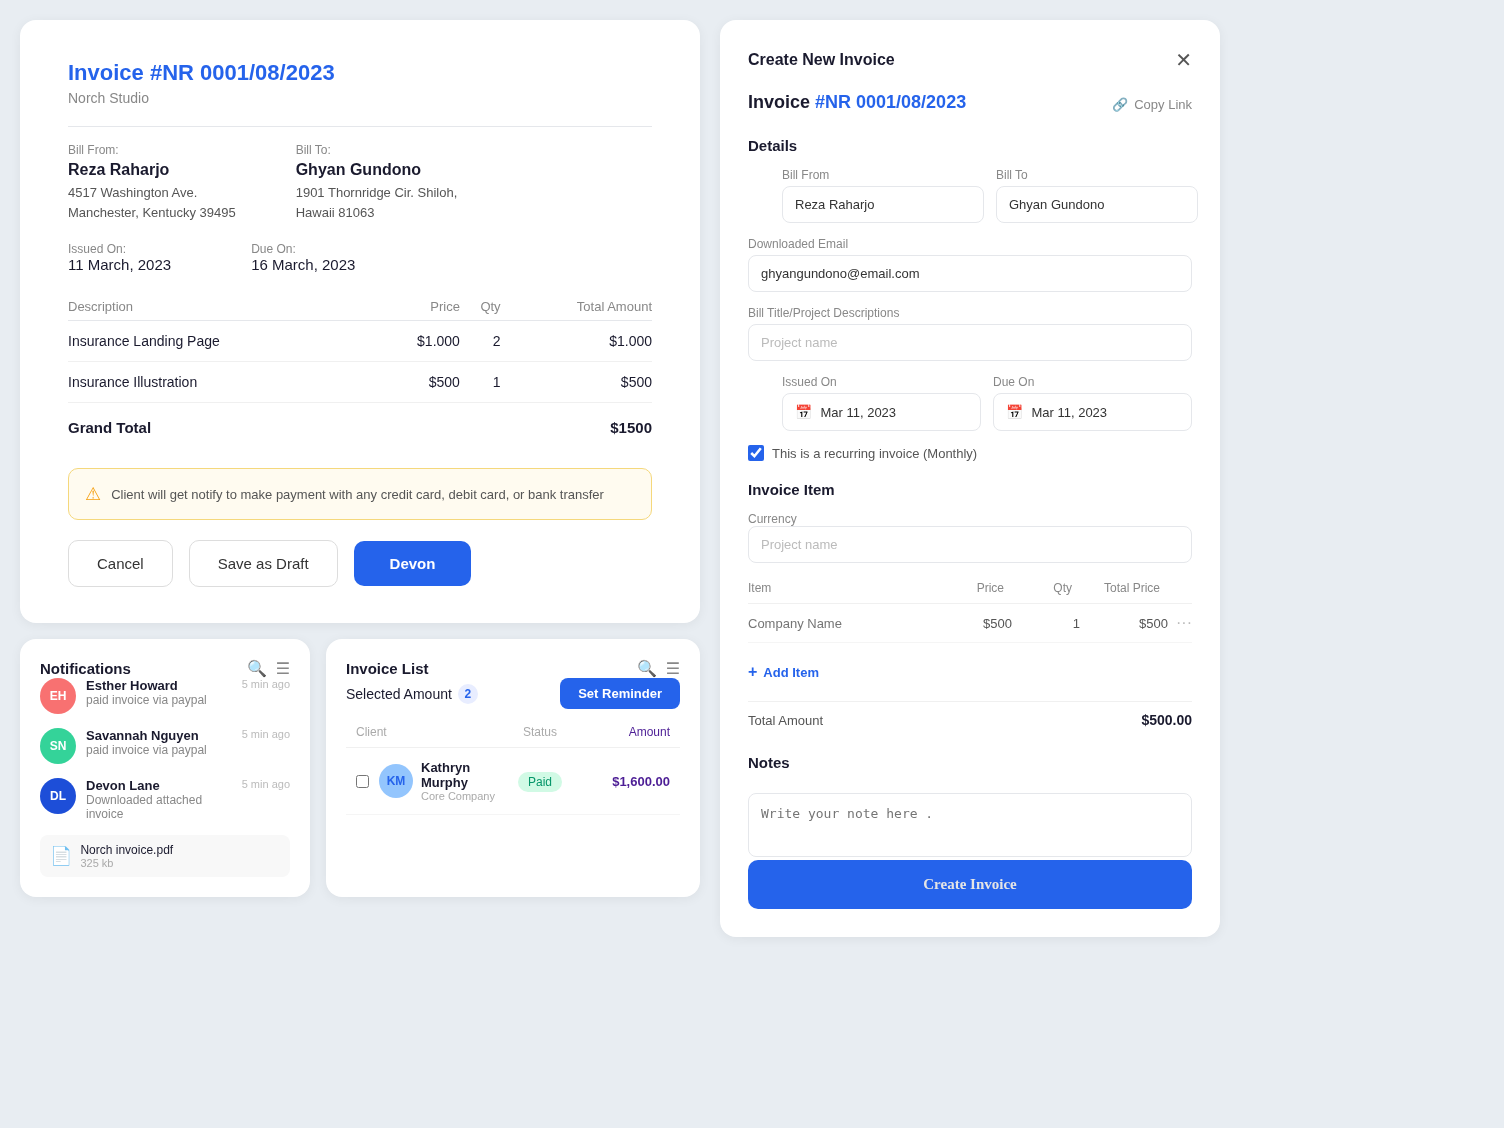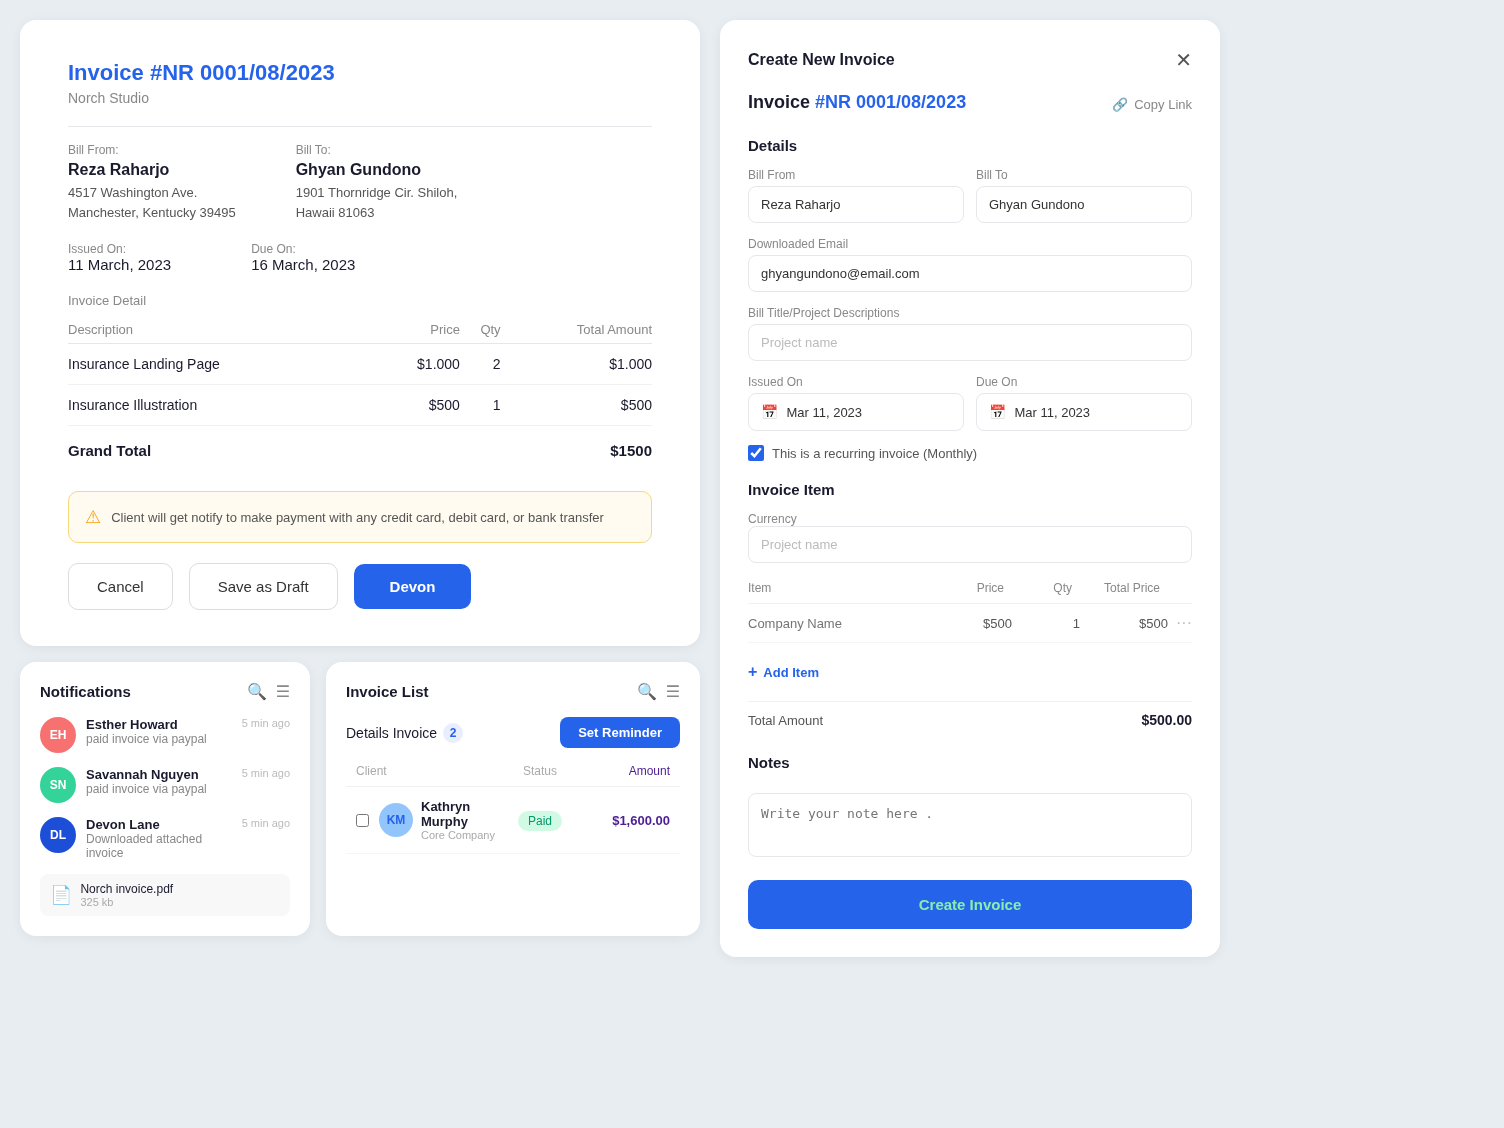--- a/index.html
+++ b/index.html
@@ -184,21 +184,20 @@
       background: #fff;
       border-radius: 16px;
       padding: 20px;
       flex: 0 0 290px;
       box-shadow: 0 2px 12px rgba(0,0,0,0.06);
     }
     .card-header {
       display: flex;
       align-items: center;
       justify-content: space-between;
-      margin-bottom: 16px;
     }
     .card-title {
       font-size: 15px;
       font-weight: 600;
     }
     .header-icons {
       display: flex;
       gap: 8px;
       align-items: center;
     }
@@ -417,20 +416,21 @@
     .section-label {
       font-size: 15px;
       font-weight: 700;
       margin-bottom: 14px;
       margin-top: 4px;
     }
     .form-row {
       display: flex;
       gap: 12px;
       margin-bottom: 14px;
+      margin-left: 34px;
     }
     .form-group {
       display: flex;
       flex-direction: column;
       gap: 4px;
       flex: 1;
     }
     .form-group label {
       font-size: 12px;
       color: #888;
@@ -567,29 +567,29 @@
       color: #bbb;
       resize: none;
       height: 64px;
       outline: none;
       margin-top: 8px;
     }
     .create-invoice-btn {
       display: block;
       width: 100%;
       background: #2563eb;
-      color: #86efac;
+      color: #e5e5e5;
       border: none;
       border-radius: 10px;
       padding: 16px;
       font-size: 15px;
       font-weight: 600;
       cursor: pointer;
-      margin-top: 20px;
       text-align: center;
+      font-family: Liberation Serif, serif;
     }
   </style>
 </head>
 <body>
 
 <div class="left-col">
 
   <div class="invoice-preview">
     <div class="invoice-title">
       <span>Invoice</span>
@@ -614,21 +614,20 @@
     <div class="date-row">
       <div class="date-group">
         <div class="date-label">Issued On:</div>
         <div class="date-val">11 March, 2023</div>
       </div>
       <div class="date-group">
         <div class="date-label">Due On:</div>
         <div class="date-val">16 March, 2023</div>
       </div>
     </div>
-    <div class="invoice-detail-label">Invoice Detail</div>
     <table class="invoice-table">
       <thead>
         <tr>
           <th>Description</th>
           <th class="right">Price</th>
           <th class="right">Qty</th>
           <th class="right">Total Amount</th>
         </tr>
       </thead>
       <tbody id="invoice-rows">
@@ -713,21 +712,21 @@
     <div class="invoice-list-card">
       <div class="card-header">
         <span class="card-title">Invoice List</span>
         <div class="header-icons">
           <button class="header-icon-btn">🔍</button>
           <button class="header-icon-btn">☰</button>
         </div>
       </div>
       <div class="selected-invoice-row">
         <span class="selected-invoice-label">
-          <span>Details Invoice</span>
+          <span>Selected Amount</span>
           <span class="selected-badge">2</span>
         </span>
         <button class="btn-reminder">Set Reminder</button>
       </div>
       <div class="list-table-header">
         <div class="list-col-client">Client</div>
         <div class="list-col-status">Status</div>
         <div class="list-col-amount">Amount</div>
       </div>
       <div id="invoice-list-items">

